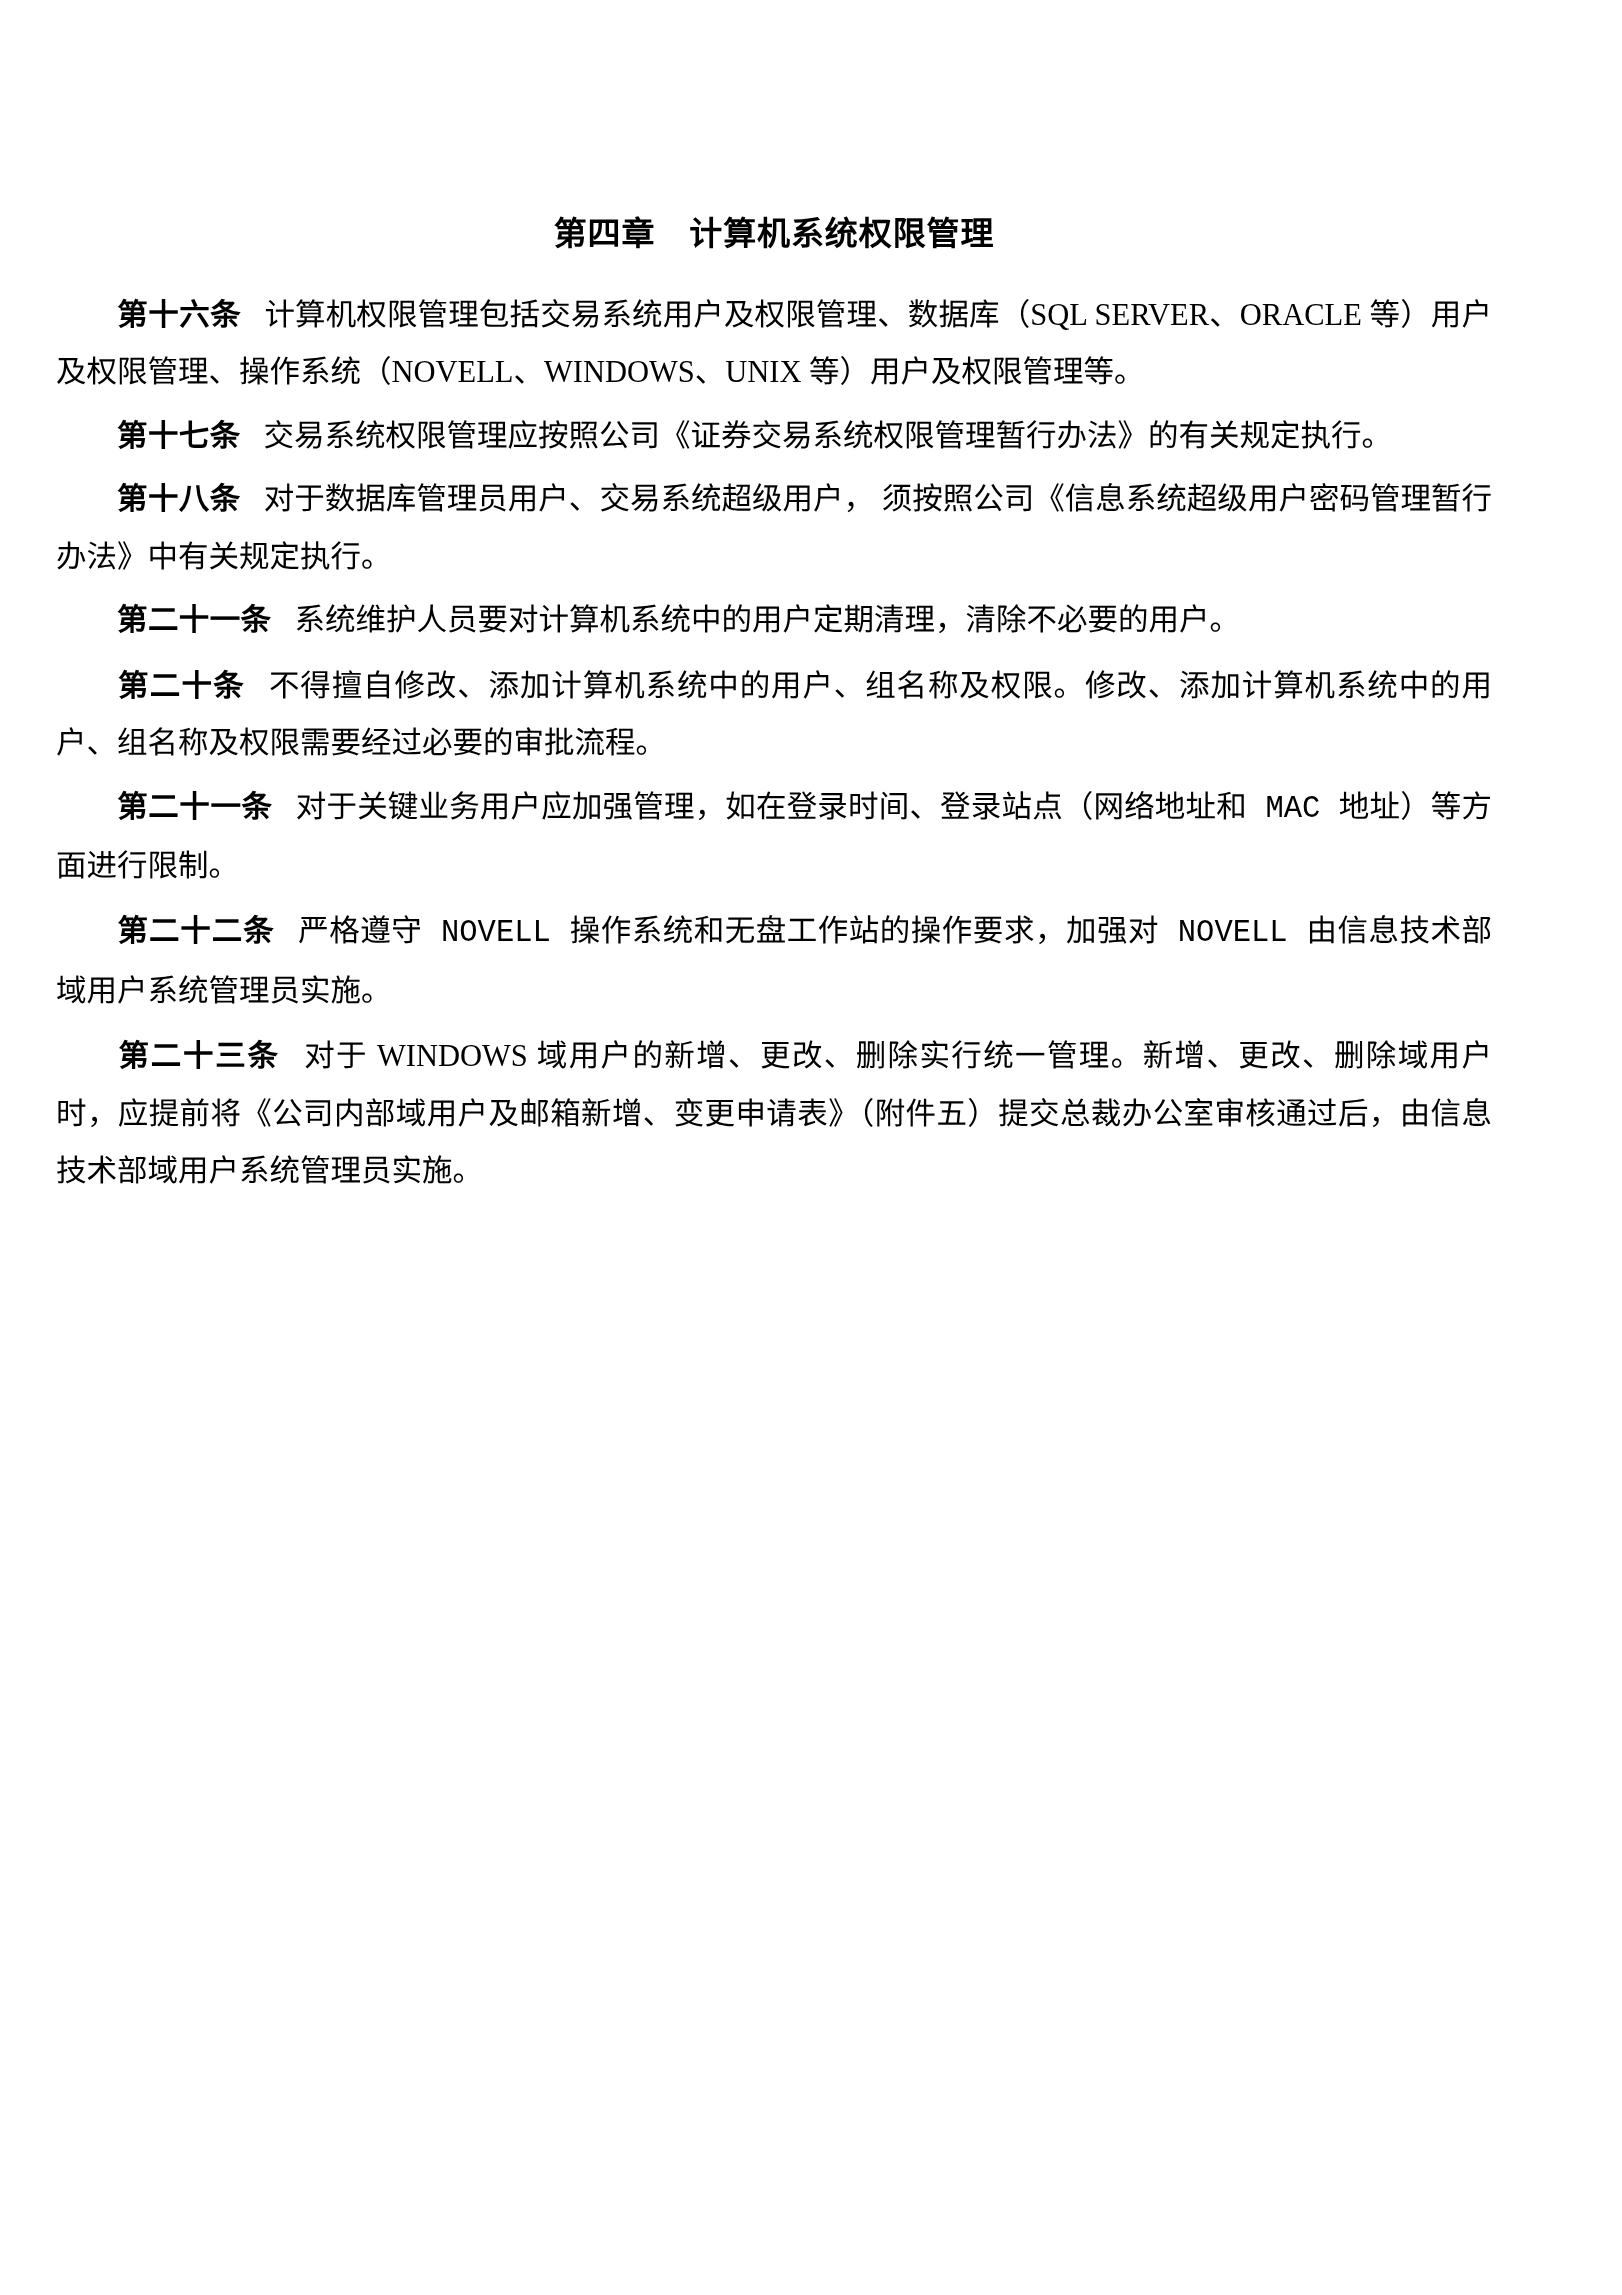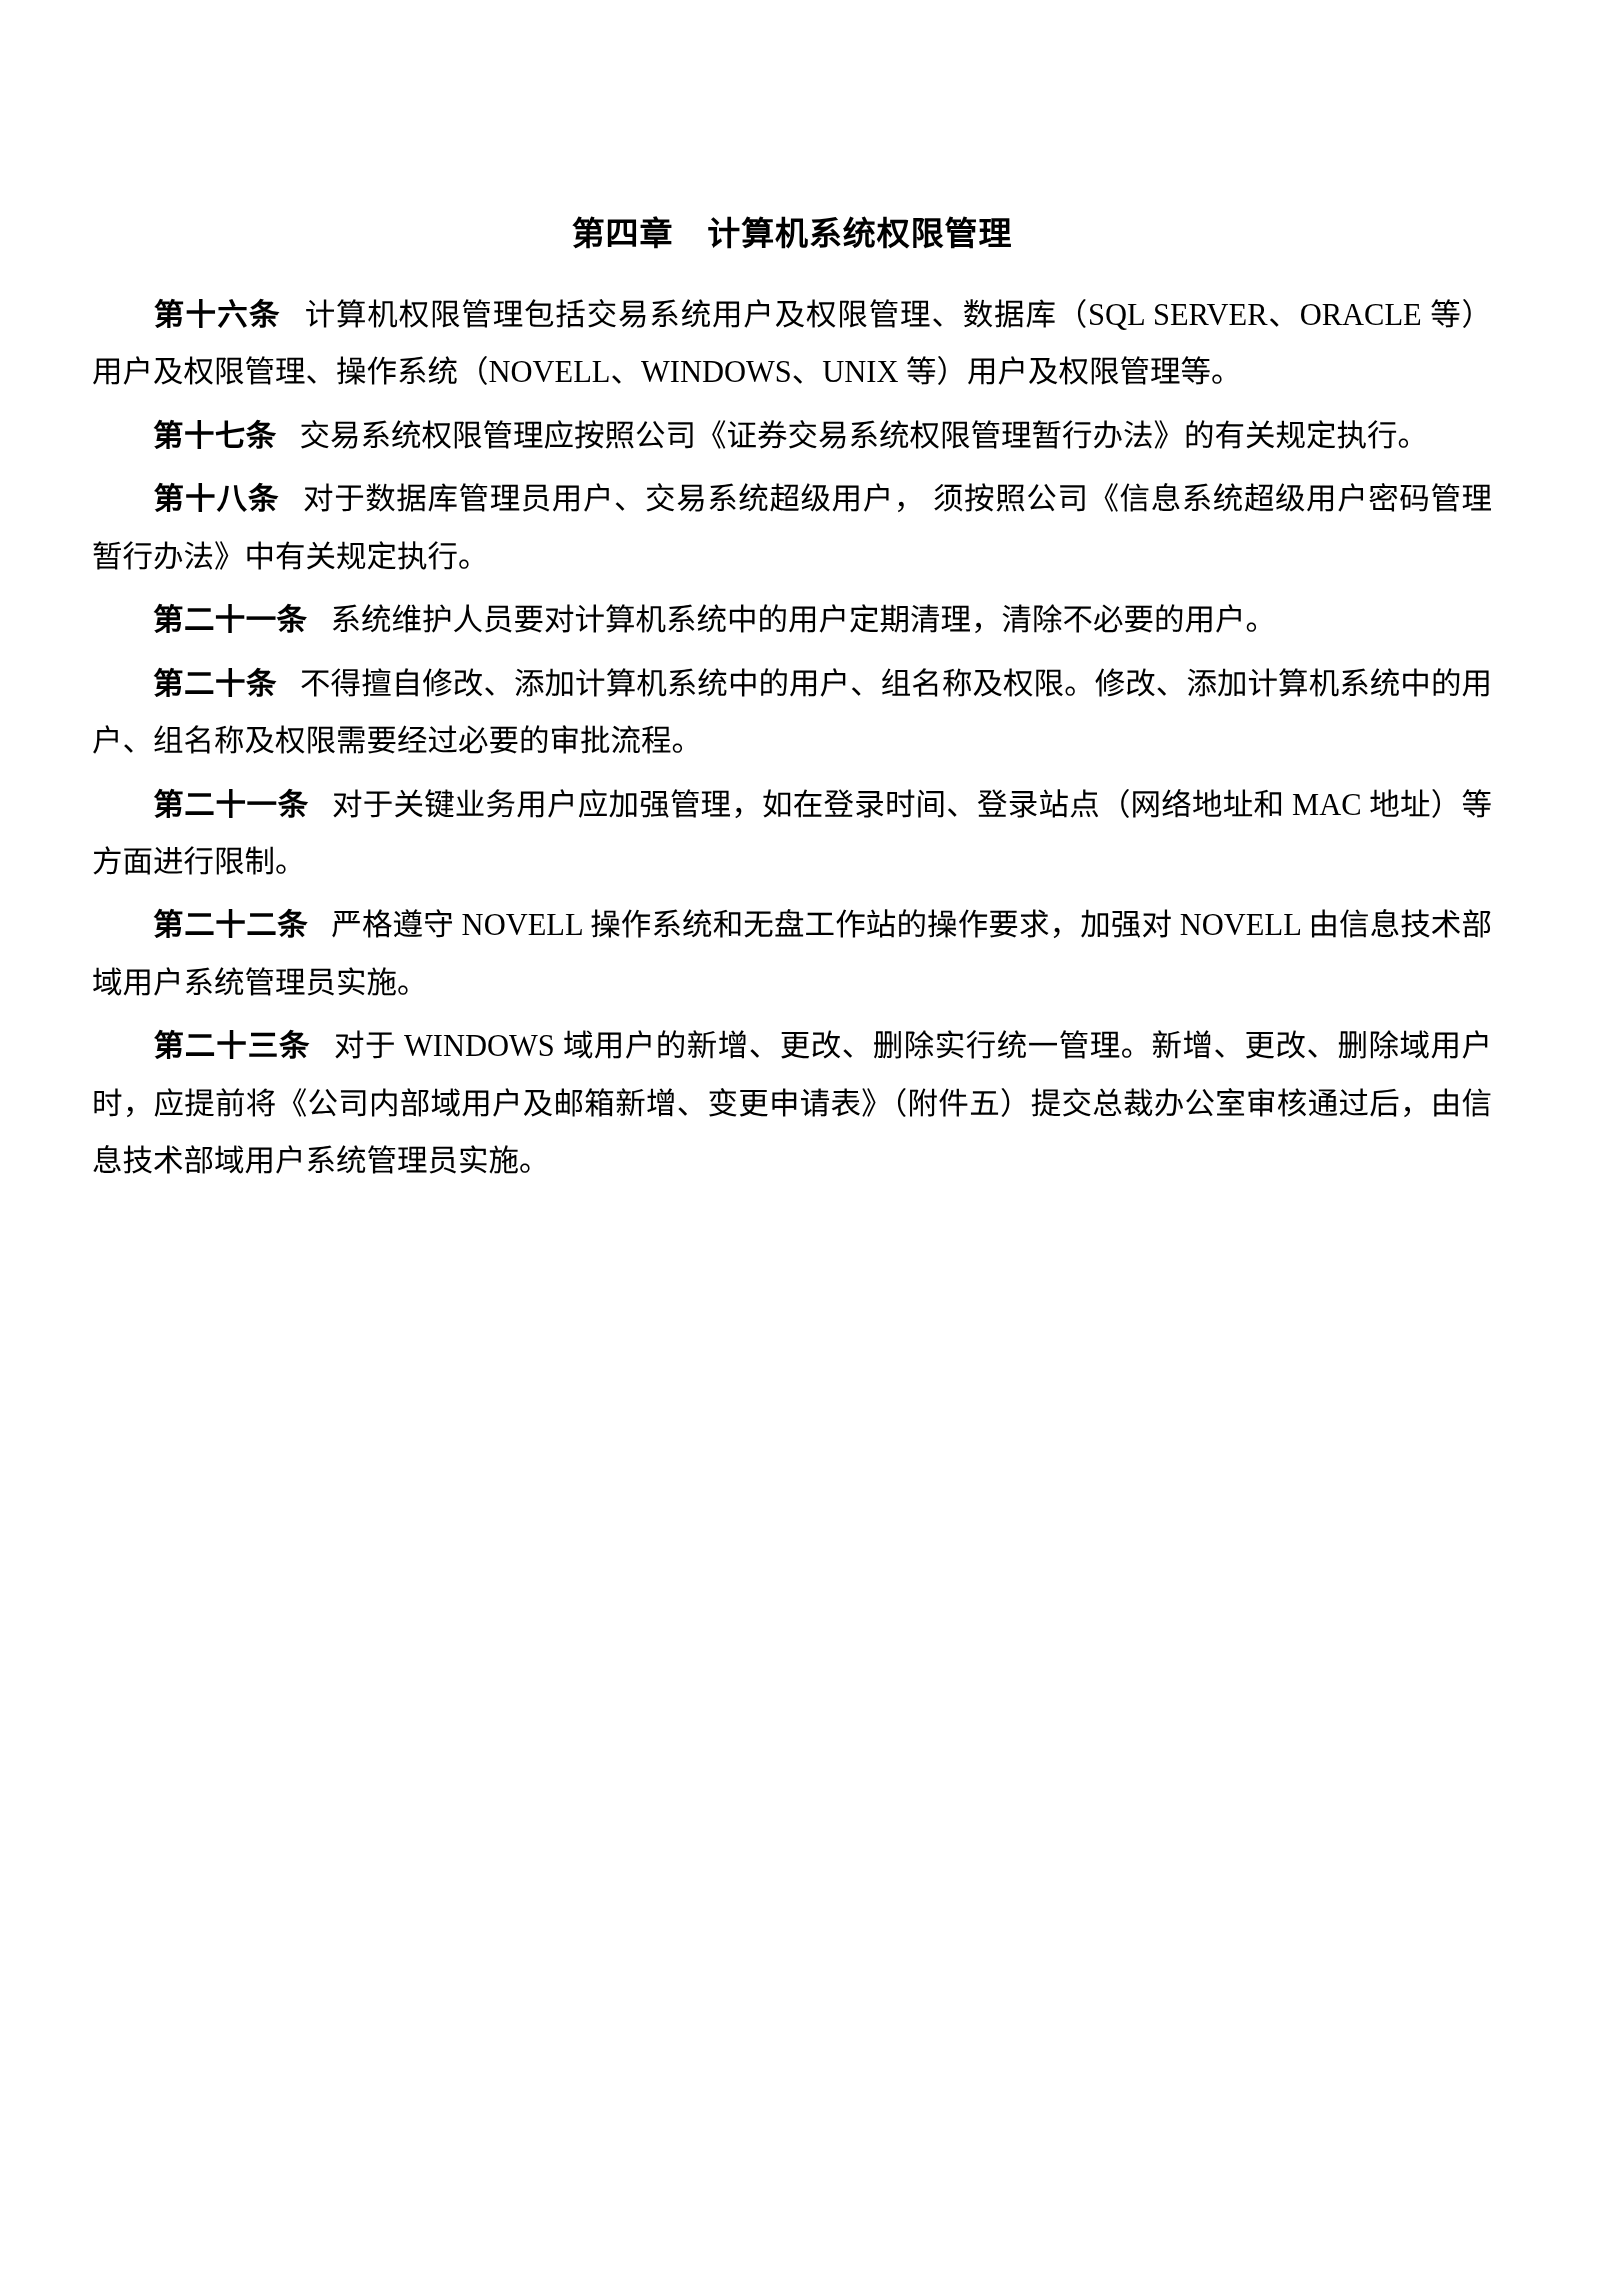--- a/index.html
+++ b/index.html
@@ -11,21 +11,21 @@
   body {
     font-family: "Liberation Serif", "DejaVu Serif", serif;
     color: #000000;
   }
   .page {
     width: 1623px;
     min-height: 2295px;
     margin: 0 auto;
     background: #ffffff;
     box-sizing: border-box;
-    padding: 113px 131px 105px 92px;
+    padding: 113px 131px 105px 56px;
     position: relative;
   }
   .doc-title {
     text-align: center;
     font-weight: bold;
     font-size: 33px;
     letter-spacing: 0.9px;
     margin: 94px 0 31px 0;
     font-family: "Liberation Sans", "DejaVu Sans", sans-serif;
   }
@@ -47,21 +47,21 @@
     letter-spacing: 0.4px;
   }
   .para .gap {
     display: inline-block;
     width: 23px;
   }
   .para .body-text {
     font-family: Liberation Serif, serif;
   }
   .para.sans .body-text {
-    font-family: Liberation Serif, serif;
+    font-family: Liberation Mono, monospace;
   }
 </style>
 </head>
 <body>
 
 <div class="page">
 
   <h1 class="doc-title">第四章　计算机系统权限管理</h1>
 
   <div id="body-content">

